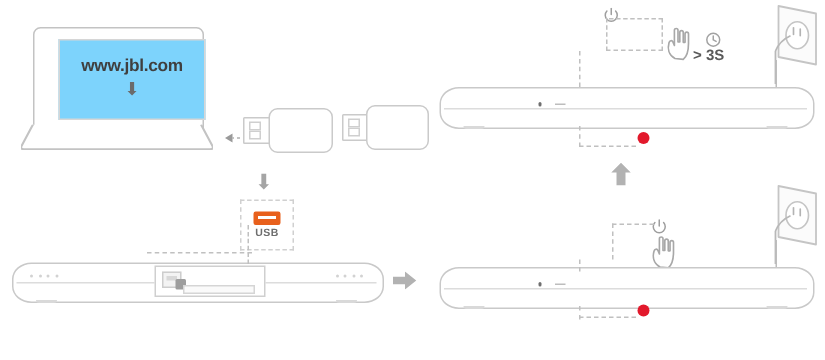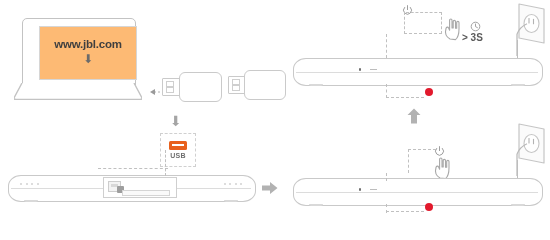--- a/index.html
+++ b/index.html
@@ -10,21 +10,21 @@
   
   .ln{position:absolute;background:#b9b9b9;}
   .dash-v{position:absolute;width:0;border-left:1px dashed #c0c0c0;}
   .dash-h{position:absolute;height:0;border-top:1px dashed #c0c0c0;}
 
   
   #laptop{left:14px;top:18px;width:128px;height:82px;}
   .lid{position:absolute;left:8px;top:0;width:112px;height:66px;
        border:1.4px solid #c3c3c3;border-radius:5px 5px 0 0;background:#fff;}
   .screen{position:absolute;left:16px;top:7px;width:96px;height:52px;
-          border:1px solid #d6d6d6;background:#fdba74;
+          border:1px solid #d6d6d6;background:#7dd3fc;
           display:flex;flex-direction:column;align-items:center;justify-content:center;}
   .url{font-size:11.5px;font-weight:bold;color:#3f3f3f;letter-spacing:-.2px;line-height:1;}
   .dlarrow{font-size:12px;color:#6b6b6b;line-height:1;margin:3px 0 2px;}
   .sw{font-size:8px;color:#3f3f3f;line-height:1;white-space:nowrap;}
   .base{position:absolute;left:0;top:65px;width:128px;height:17px;}
   .base svg{display:block;}
 
   
   .usbstick{position:absolute;}
   .usbstick .body{position:absolute;border:1.3px solid #cacaca;background:#fff;border-radius:6px;}

